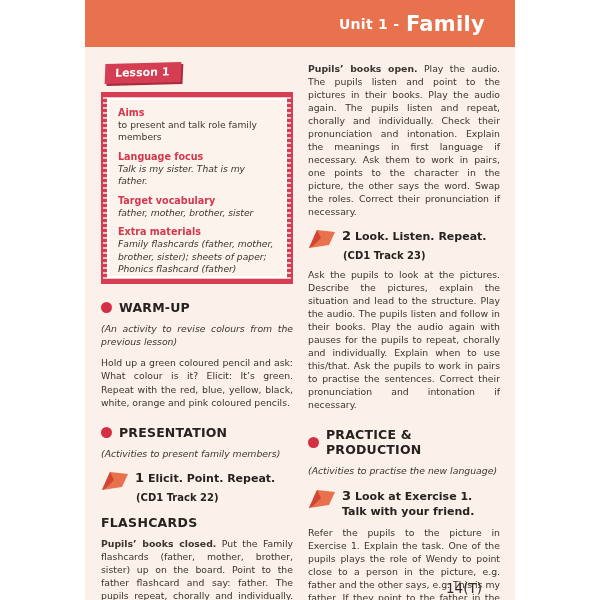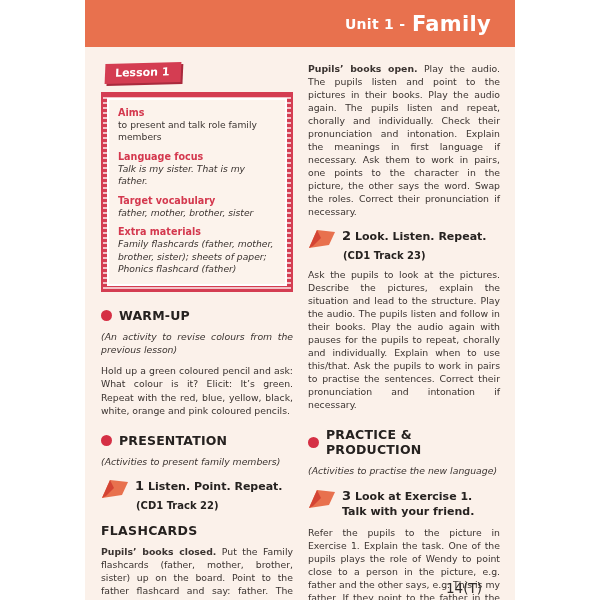--- a/index.html
+++ b/index.html
@@ -9,21 +9,21 @@
     -webkit-font-smoothing:antialiased;
   }
   .page{
     position:absolute;left:85px;top:0;width:430px;height:600px;
     background:#fbf1ea;overflow:hidden;
   }
   
   .header{
     position:absolute;left:0;top:0;width:430px;height:47px;
     background:#e8714e;display:flex;align-items:center;justify-content:flex-end;
-    padding-right:24px;box-sizing:border-box;color:#fff;
+    padding-right:30px;box-sizing:border-box;color:#fff;
   }
   .unit-label{font-weight:bold;font-size:14px;letter-spacing:.3px;}
   .unit-dash{font-weight:bold;font-size:14px;margin:0 7px 0 5px;}
   .unit-title{font-weight:bold;font-size:21px;letter-spacing:.3px;}
   
   .columns{
     position:absolute;left:0;top:47px;width:430px;
     display:flex;gap:13px;padding:13px 15px 0 14px;box-sizing:border-box;
   }
   .col{flex:1;min-width:0;}
@@ -37,21 +37,21 @@
   }
   
   .aims-box{
     margin-top:9px;margin-left:2px;
     border:2px solid #d43d52;
     background:repeating-linear-gradient(180deg,#d43d52 0 3px,#f3c3c8 3px 5px);
     padding:4px;
   }
   .aims-inner{
     background:#fcf3ec;border:2px solid #ffffff;
-    padding:7px 9px 9px 9px;
+    padding:7px 9px 1px 9px;
   }
   .aims-heading{color:#d4384e;font-weight:bold;font-size:9.6px;margin-top:7px;}
   .aims-heading:first-child{margin-top:0;}
   .aims-body{color:#3a3330;font-size:9.2px;line-height:1.35;margin-top:1px;}
   .it{font-style:italic;}
   
   .section-heading{
     display:flex;align-items:center;gap:7px;margin:16px 0 8px 2px;
   }
   .bullet{
@@ -128,21 +128,21 @@
         <span class="bullet"></span>
         <span class="section-heading-text">PRESENTATION</span>
       </div>
       <p class="note">(Activities to present family members)</p>
 
       <div class="activity">
         <svg class="flag-icon" width="27" height="19" viewBox="0 0 27 19">
           <polygon points="1,19 9,1 27,3 21,16" fill="#e8714e"></polygon>
           <polygon points="1,19 9,1 13,9 5,17" fill="#d44434"></polygon>
         </svg>
-        <span class="activity-text"><span class="activity-num">1</span><span>Listen. Point. Repeat.</span></span>
+        <span class="activity-text"><span class="activity-num">1</span><span>Elicit. Point. Repeat.</span></span>
       </div>
       <div class="activity-sub">(CD1 Track 22)</div>
 
       <div class="sub-heading">FLASHCARDS</div>
       <p class="body"><span class="bld">Pupils’ books closed.</span><span> Put the Family flashcards (father, mother, brother, sister) up on the board. Point to the father flashcard and say: father. The pupils repeat, chorally and individually. Repeat the process with the rest of the family members. Then point to the flashcards in random order and ask the pupils to say the words.</span></p>
 
     </div>
 
     <div class="col col-right">
 

